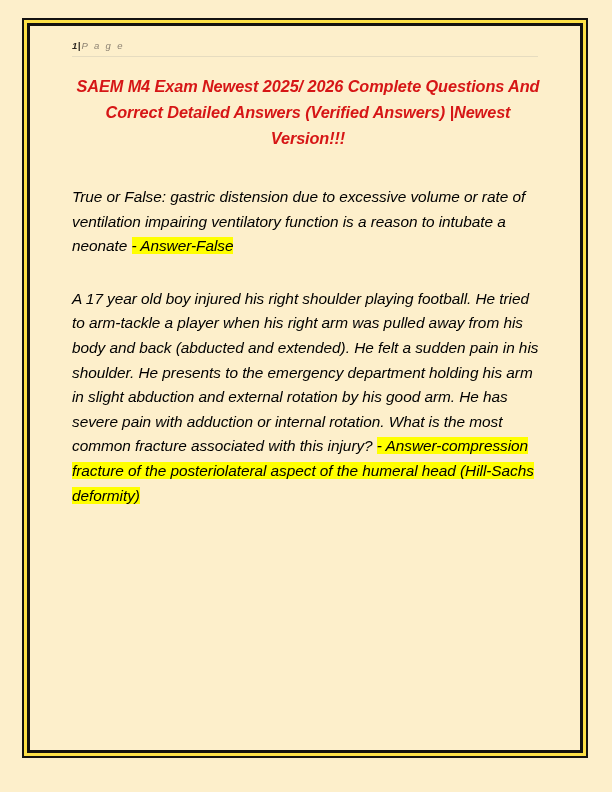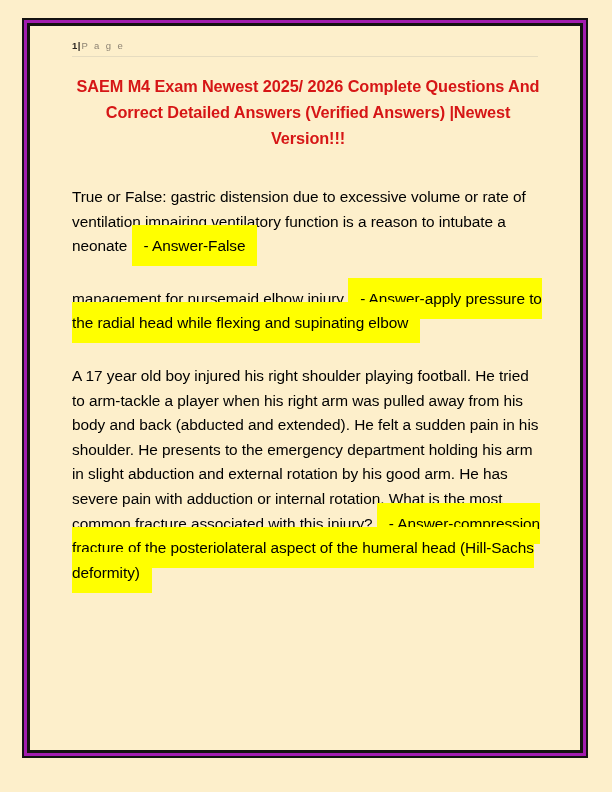--- a/index.html
+++ b/index.html
@@ -17,21 +17,22 @@
 
   
   .page-frame {
     position: absolute;
     left: 22px;
     top: 18px;
     width: 566px;
     height: 740px;
     border: 2px solid #141210;
     box-sizing: border-box;
-    background: #a21caf;
+    background: #fde047;
+    font-style: italic;
   }
   .page-frame-inner {
     position: absolute;
     left: 3px;
     top: 3px;
     right: 3px;
     bottom: 3px;
     border: 3px solid #141210;
     box-sizing: border-box;
     background: #fdefcb;
@@ -97,21 +98,21 @@
     margin-bottom: 28px;
     text-align: left;
     letter-spacing: -0.05px;
   }
   .qa-block:last-child {
     margin-bottom: 8px;
   }
   mark.hl {
     background: #ffff00;
     color: #000000;
-    padding: 12px;
+    padding: 0;
   }
 </style>
 </head>
 <body>
 
 <div class="page-frame">
   <div class="page-frame-inner">
 
     <div class="content">
 
@@ -121,23 +122,20 @@
       <div class="header-rule"></div>
 
       <div class="doc-title">SAEM M4 Exam Newest 2025/ 2026 Complete Questions And Correct Detailed Answers (Verified Answers) |Newest Version!!!</div>
 
       <div class="qa-list">
 
         <div class="qa-block">
           <span>True or False: gastric distension due to excessive volume or rate of ventilation impairing ventilatory function is a reason to intubate a neonate </span><mark class="hl">- Answer-False</mark>
         </div>
 
-        <div class="qa-block">
-          <span>management for nursemaid elbow injury </span><mark class="hl">- Answer-apply pressure to the radial head while flexing and supinating elbow</mark>
-        </div>
 
         <div class="qa-block">
           <span>A 17 year old boy injured his right shoulder playing football. He tried to arm-tackle a player when his right arm was pulled away from his body and back (abducted and extended). He felt a sudden pain in his shoulder. He presents to the emergency department holding his arm in slight abduction and external rotation by his good arm. He has severe pain with adduction or internal rotation. What is the most common fracture associated with this injury? </span><mark class="hl">- Answer-compression fracture of the posteriolateral aspect of the humeral head (Hill-Sachs deformity)</mark>
         </div>
 
       </div>
 
     </div>
   </div>
 </div>

